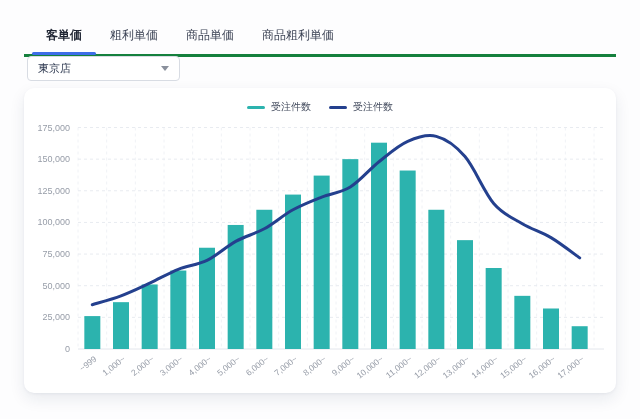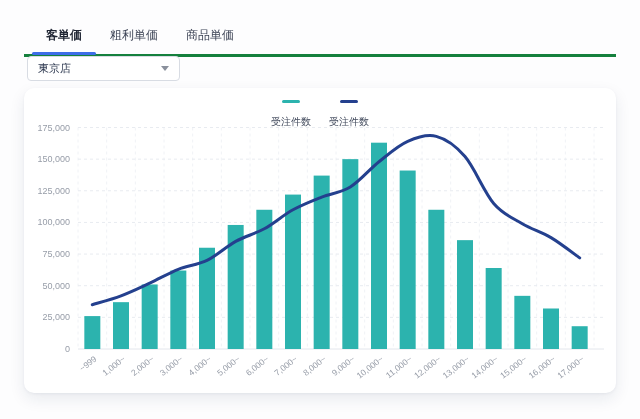--- a/index.html
+++ b/index.html
@@ -38,37 +38,40 @@
   
   .card{
     position:absolute;left:24px;top:88px;width:592px;height:305px;
     background:#fff;border-radius:10px;
     box-shadow:0 1px 3px rgba(25,39,80,.05),0 6px 16px rgba(25,39,80,.09);
   }
   .legend{
     position:absolute;top:12px;left:0;right:0;
     display:flex;justify-content:center;align-items:center;gap:18px;
   }
-  .legend-item{display:flex;align-items:center;gap:12px;font-size:10px;color:#464e60;cursor:pointer;flex-direction:column;}
+  .legend-item{display:flex;align-items:center;gap:6px;font-size:10px;color:#464e60;cursor:pointer;}
   .legend-marker{width:18px;height:3px;border-radius:2px;}
   svg.chart{position:absolute;left:0;top:0;}
 </style>
 </head>
 <body>
 
 <nav class="tabs-row">
   <div class="tab active">
     <span>客単価</span>
     <span class="tab-underline"></span>
   </div>
   <div class="tab">
     <span>粗利単価</span>
   </div>
   <div class="tab">
     <span>商品単価</span>
+  </div>
+  <div class="tab">
+    <span>商品粗利単価</span>
   </div>
 </nav>
 
 <div class="filters">
   <div class="dropdown">
     <span>東京店</span>
     <span class="caret"></span>
   </div>
 </div>
 

